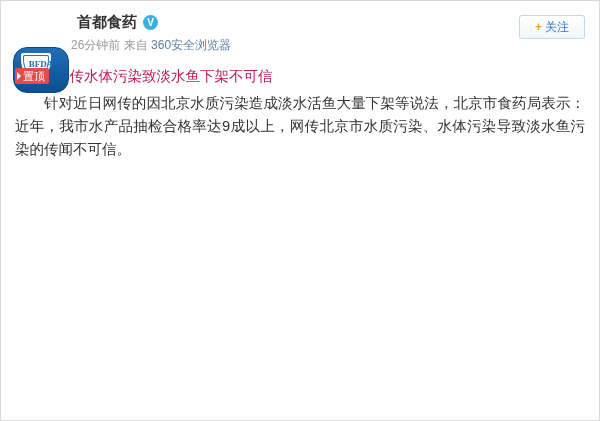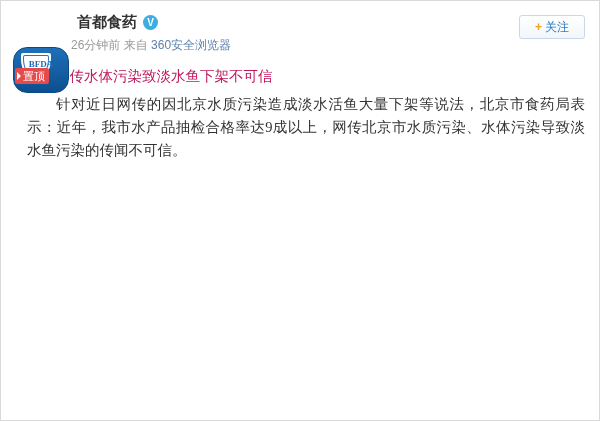--- a/index.html
+++ b/index.html
@@ -167,27 +167,27 @@
     border-left: 4px solid #ffffff;
     border-top: 4px solid transparent;
     border-bottom: 4px solid transparent;
   }
   .headline {
     font-size: 14.5px;
     color: #be185d;
     line-height: 22px;
   }
   p.para {
-    margin: 0 0 2px 12px;
+    margin: 0 0 2px 0;
     font-size: 14.5px;
     line-height: 23px;
     color: #333333;
     text-align: justify;
     text-indent: 0;
-    font-family: Liberation Serif, serif;
+    font-family: Liberation Mono, monospace;
   }
   p.indent {
     text-indent: 29px;
   }
   
   .edge-fade {
     position: absolute;
     right: 0;
     top: 0;
     width: 1px;

